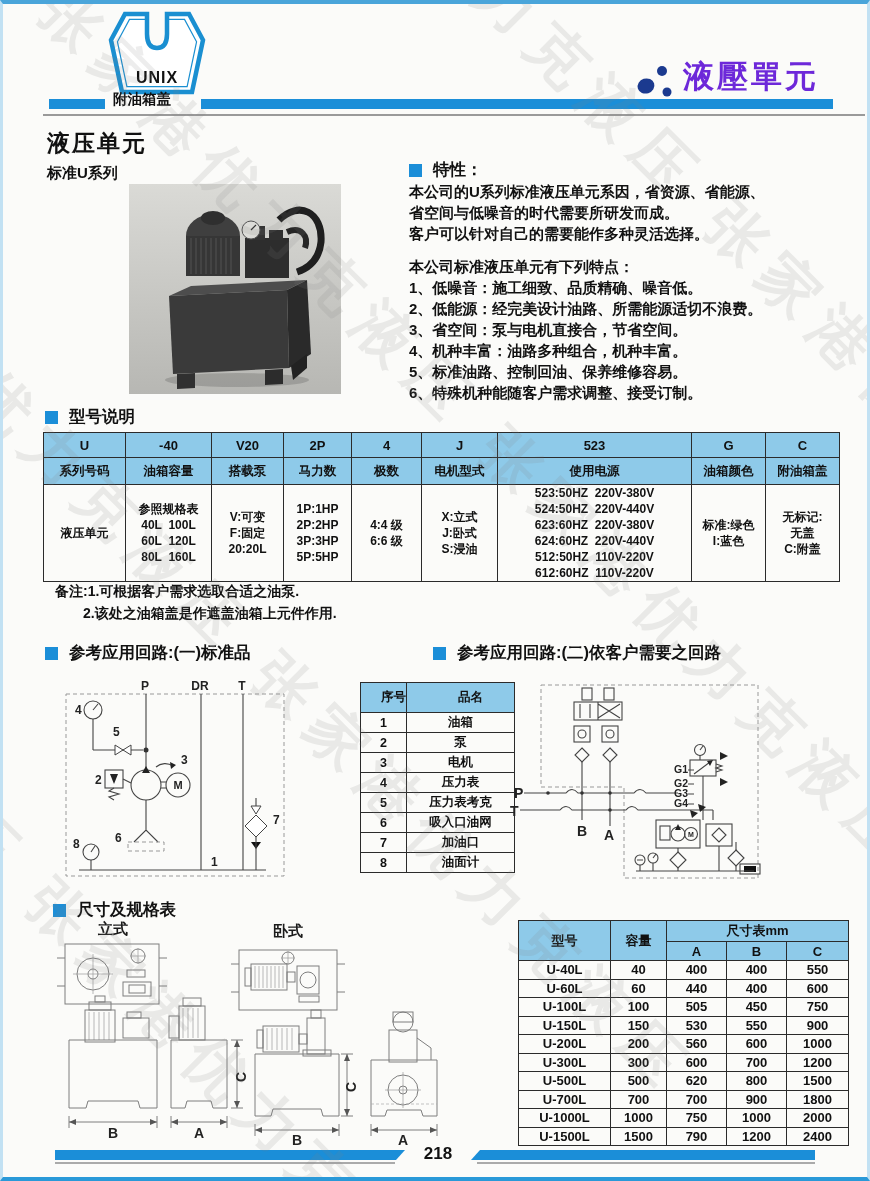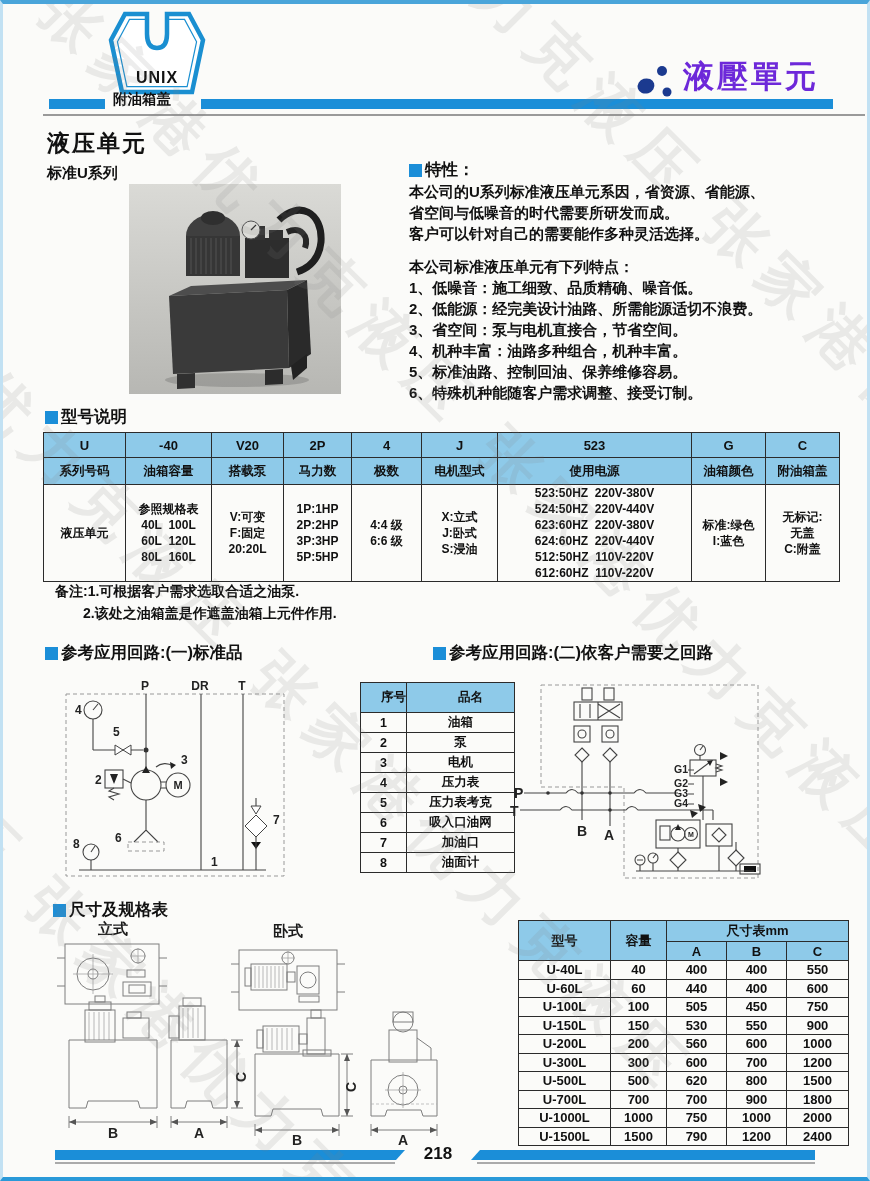--- a/index.html
+++ b/index.html
@@ -26,21 +26,21 @@
   .company{left:110px;top:86px;font-size:14.5px;font-weight:bold;z-index:2;}
   .bar{background:#1b8ed8;height:10px;top:95px;}
   .bar-left{left:46px;width:56px;}
   .bar-main{left:198px;width:632px;}
   .hdr-grayline{left:40px;top:110px;width:822px;height:2px;background:#9a9a9a;}
   .hdr-title{left:680px;top:52px;font-size:31px;font-weight:bold;letter-spacing:3px;color:#6d28d9;}
   
   .intro-title{left:44px;top:124px;font-size:23px;font-weight:bold;letter-spacing:2px;}
   .intro-sub{left:44px;top:160px;font-size:15px;font-weight:bold;}
   
-  .sec-head{display:flex;align-items:center;gap:3px;font-size:16.5px;font-weight:bold;}
+  .sec-head{display:flex;align-items:center;gap:11px;font-size:16.5px;font-weight:bold;}
   .sec-head .sq{width:13px;height:13px;background:#1b8ed8;flex:0 0 auto;}
   
   .features{left:406px;top:155px;width:460px;}
   .features .line{font-size:15px;font-weight:bold;line-height:21px;}
   .features .gap{height:12px;}
   
   .tbl{border-collapse:collapse;table-layout:fixed;}
   .tbl td{border:1px solid #2b2b2b;text-align:center;font-weight:bold;color:#111;padding:0;overflow:hidden;}
   .th-blue{background:#8ecae9;}
   .model-table{left:40px;top:428px;width:796px;}

